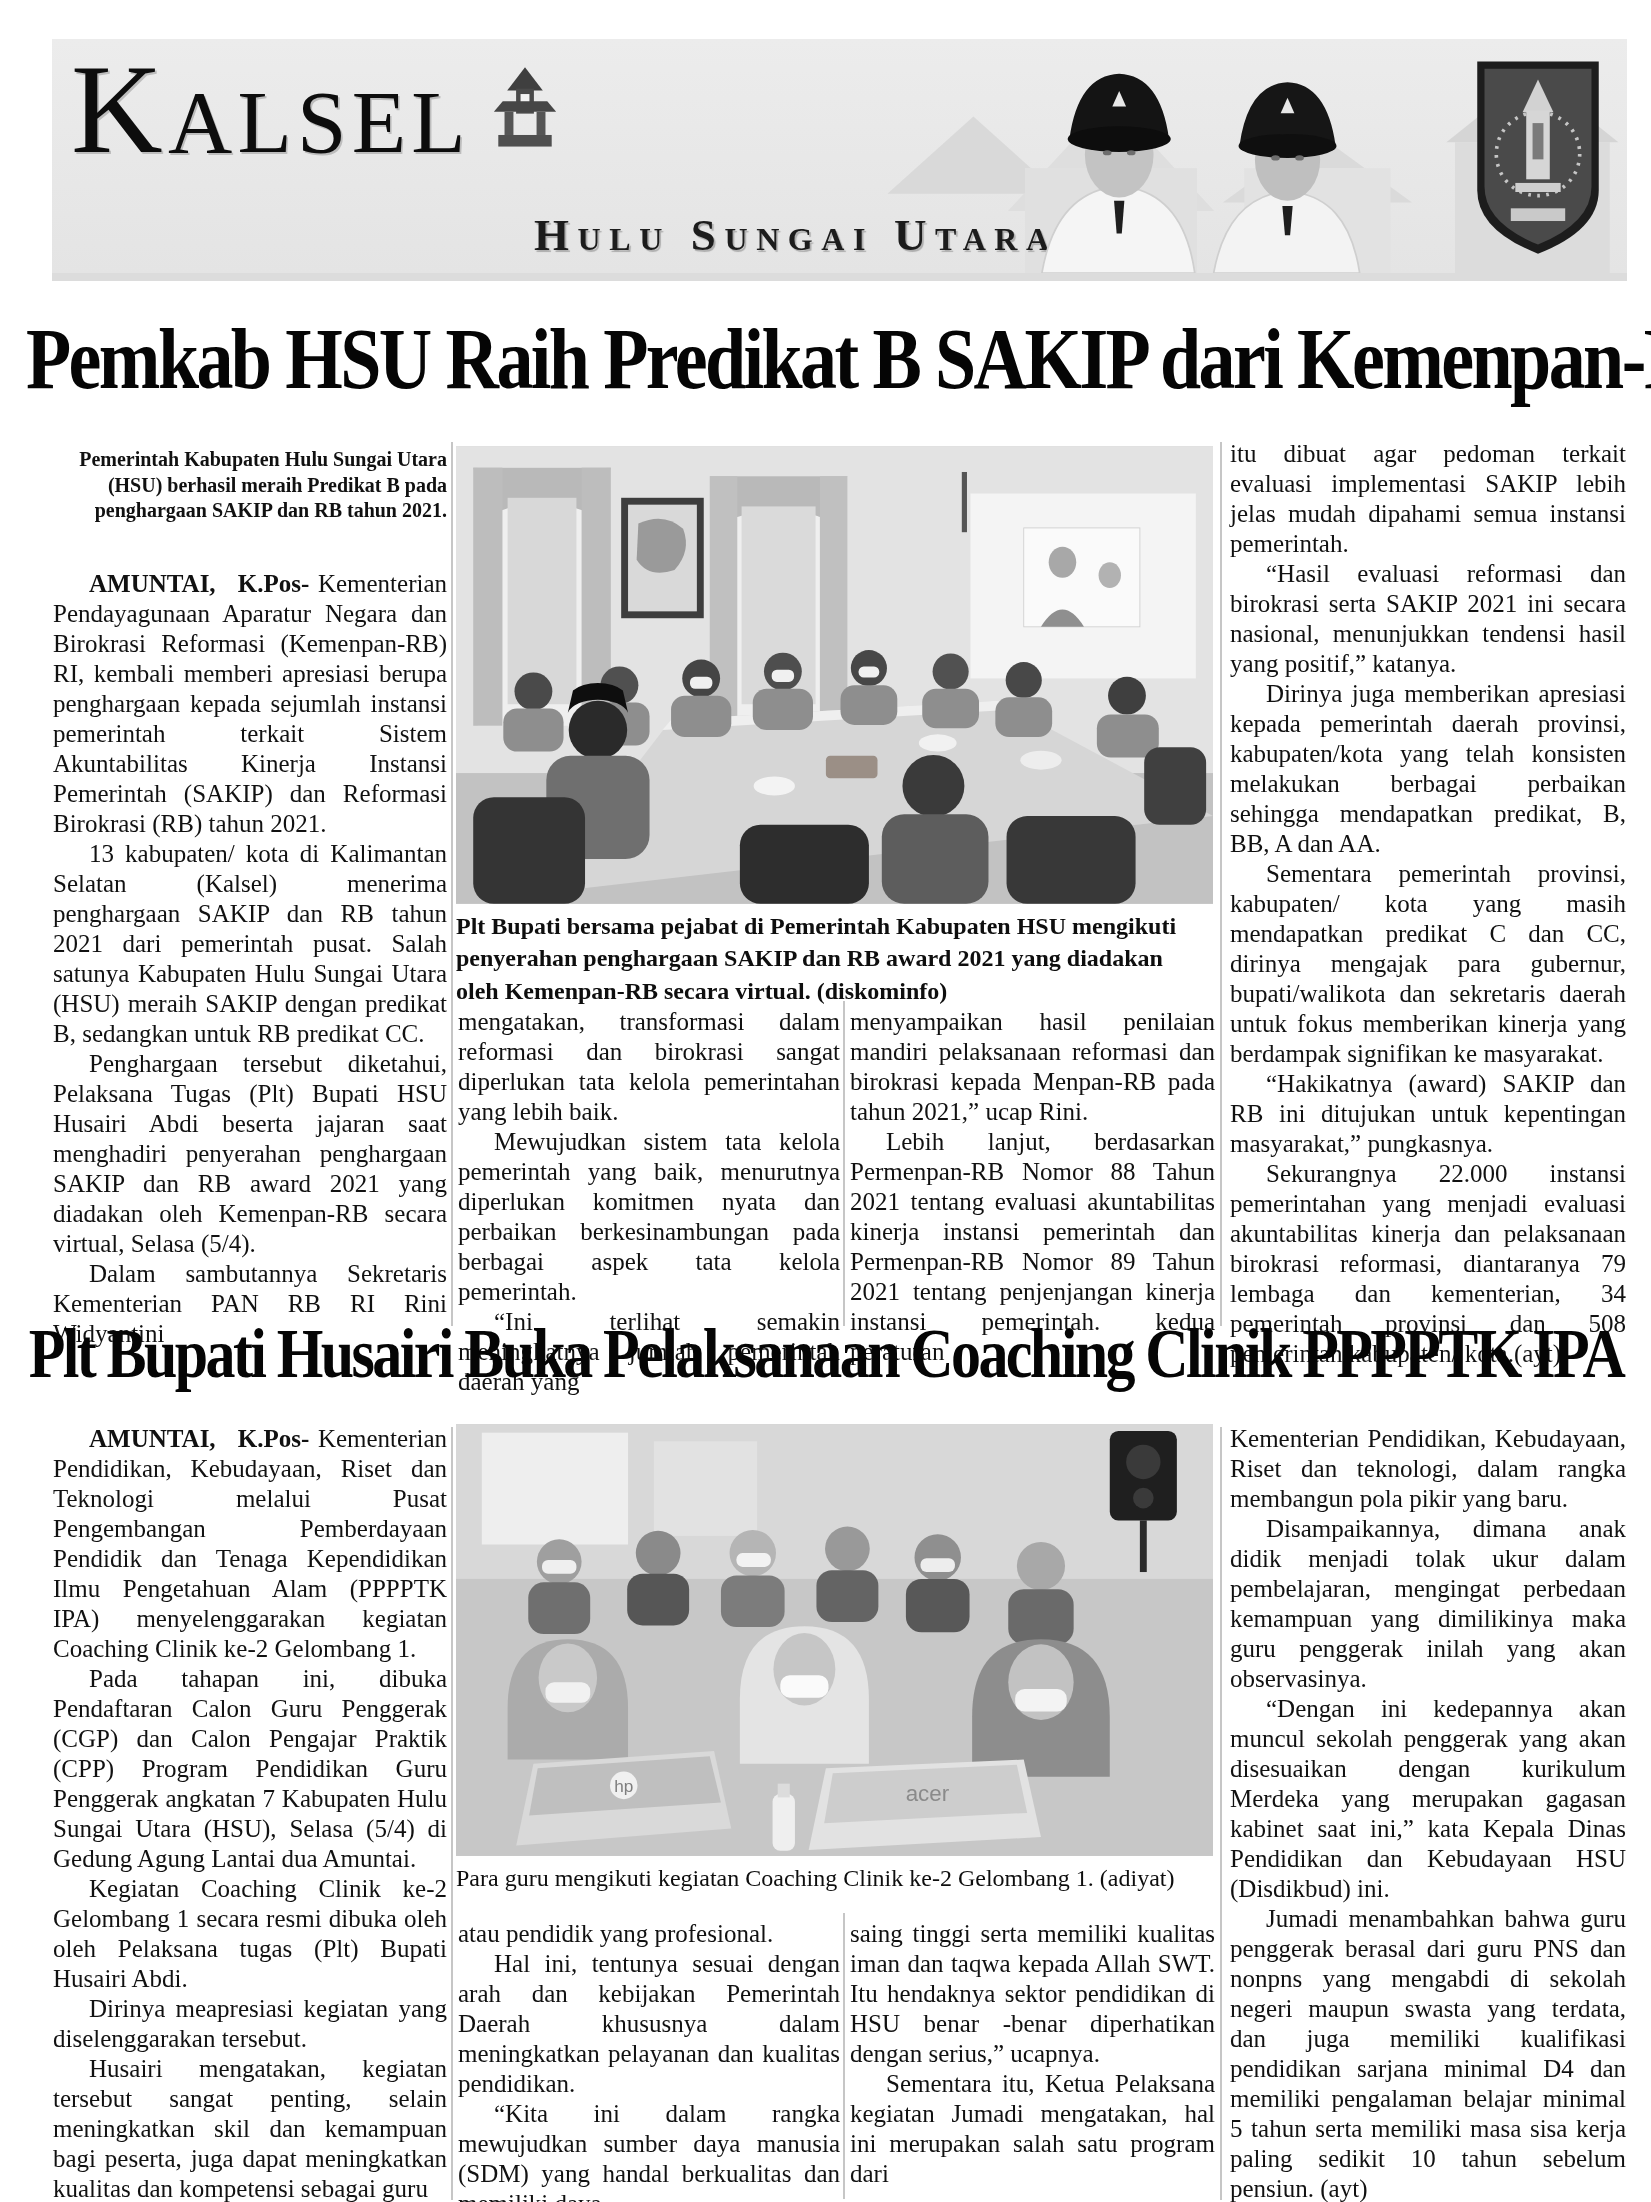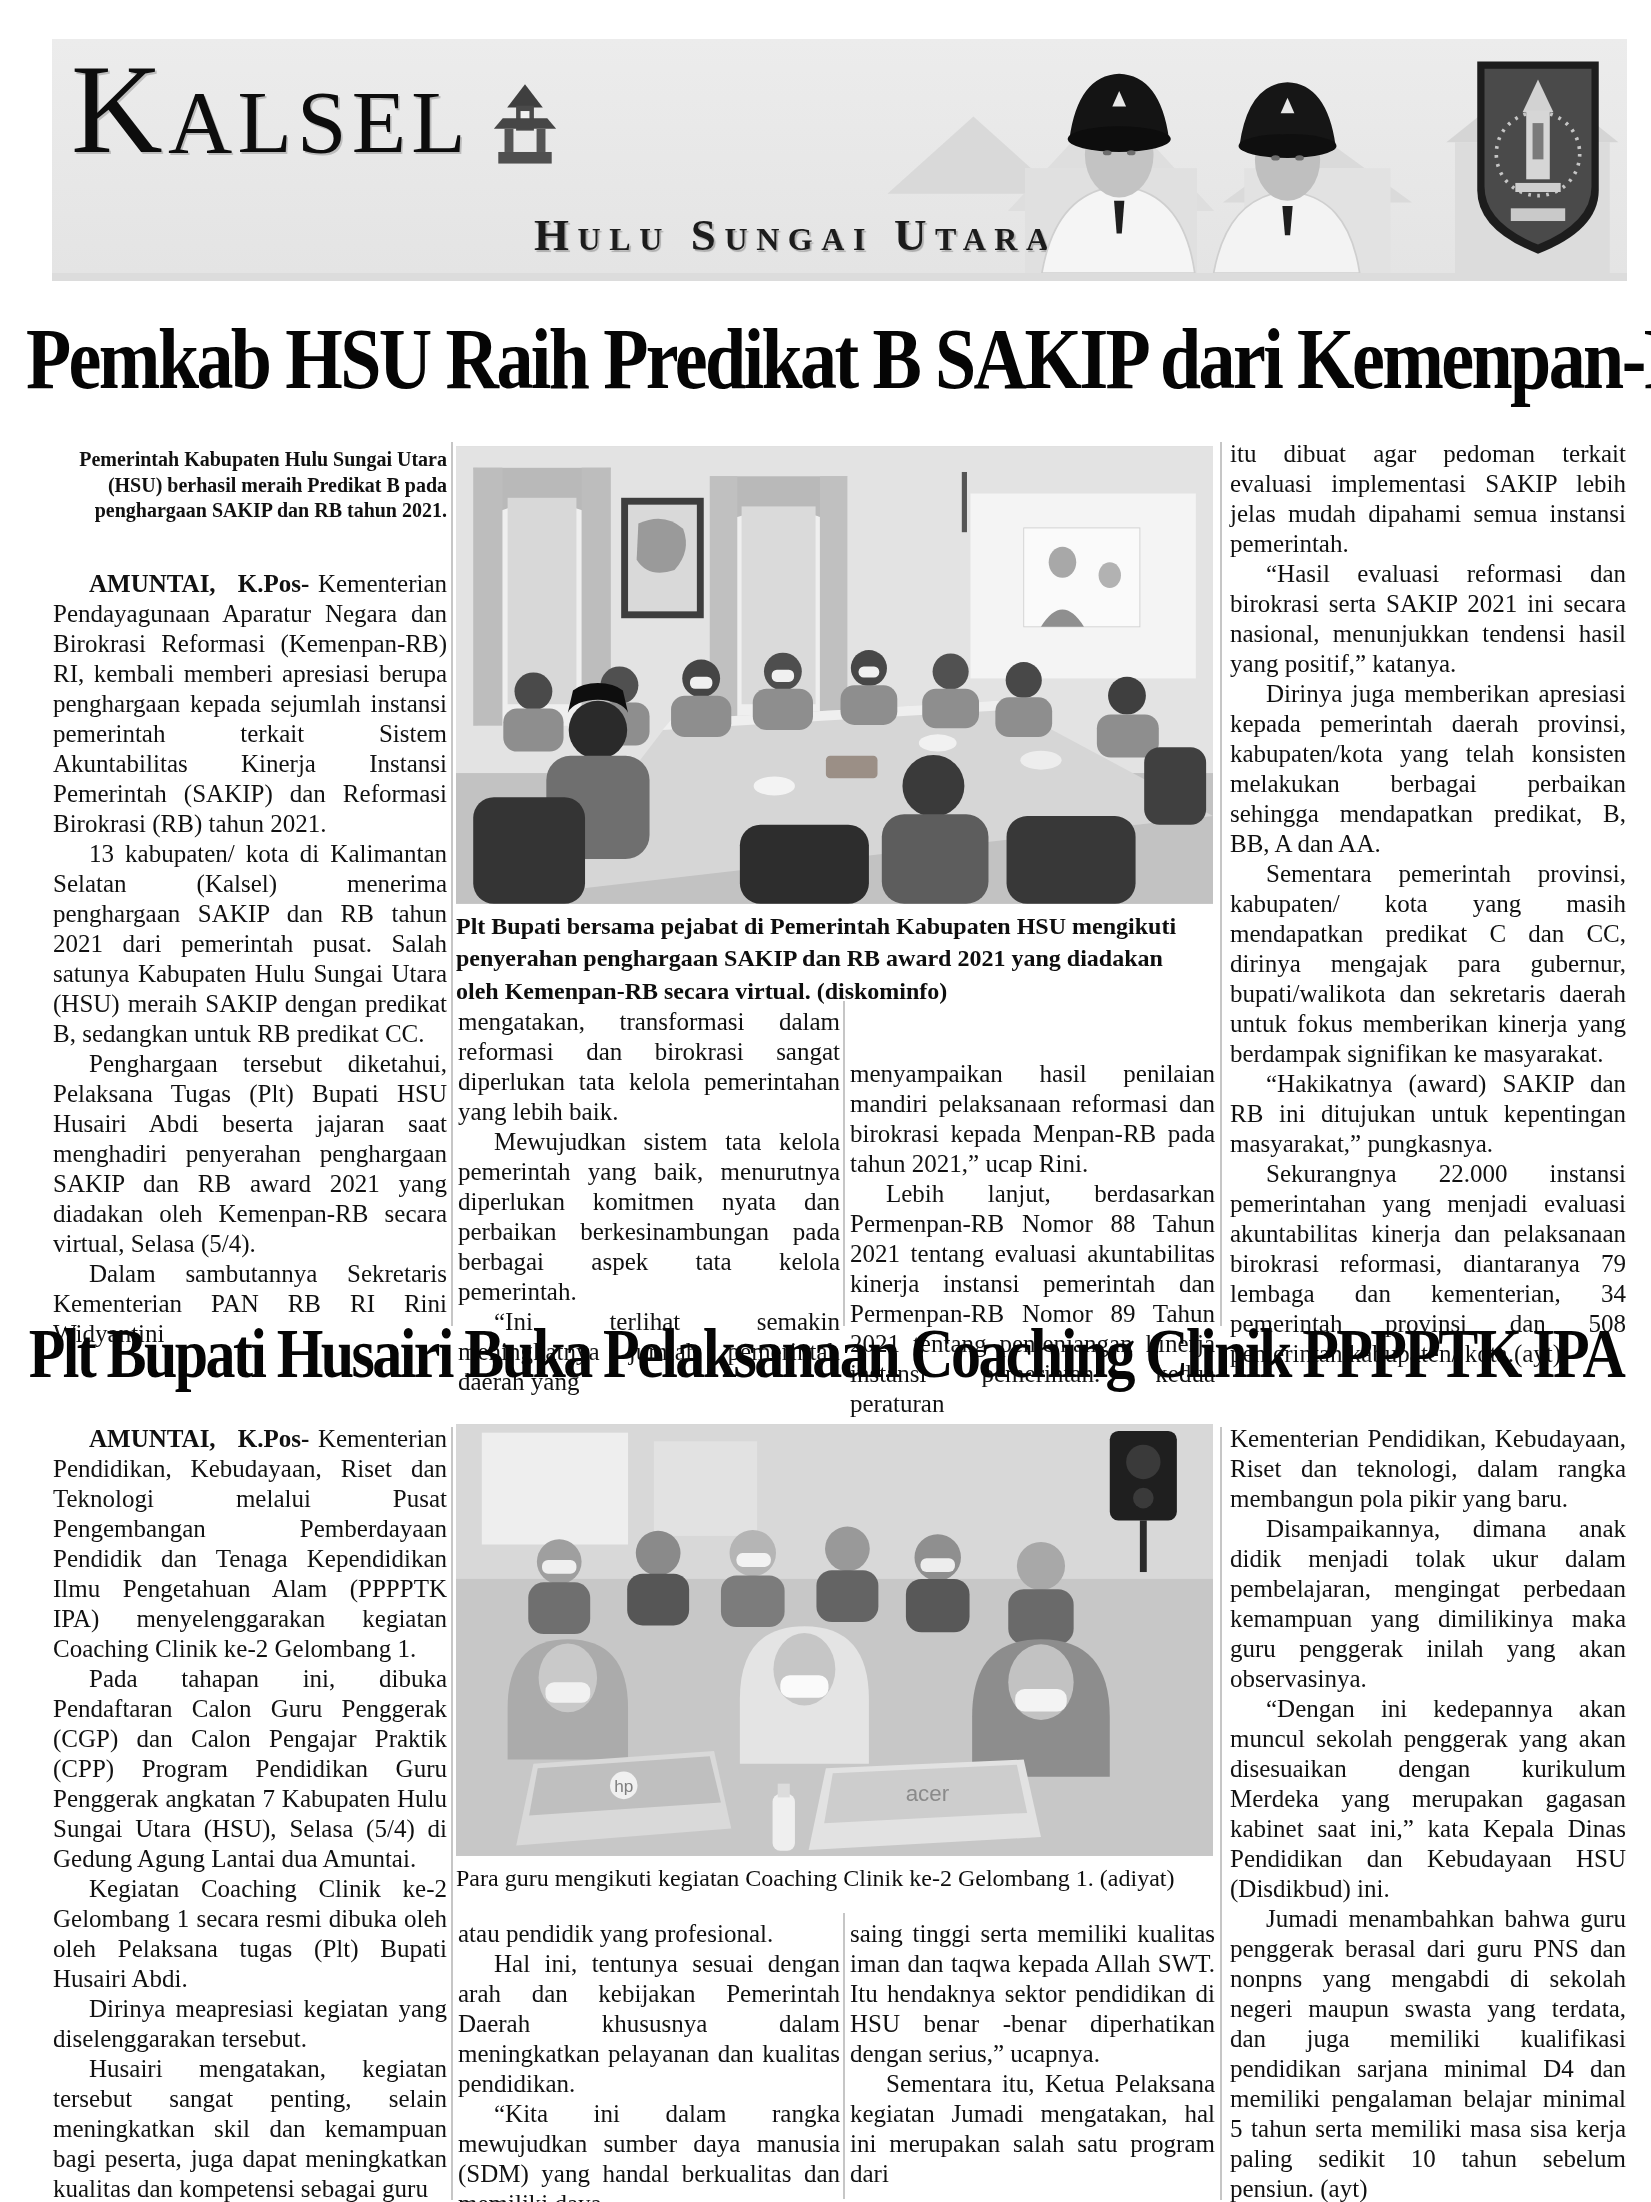--- a/index.html
+++ b/index.html
@@ -2,21 +2,21 @@
 <html style="font-size:13.8px"><head>
 <meta charset="utf-8">
 <style>
   html,body{margin:0;padding:0;background:#ffffff;}
   .page{position:relative;width:1652px;height:2203px;background:#ffffff;overflow:hidden;
         font-family:"Liberation Serif", serif;color:#111;}
   
   .header{position:absolute;left:52px;top:39px;width:1575px;height:234px;
           background:linear-gradient(#ececec,#e4e4e4);border-bottom:8.6px solid #dcdcdc;}
   .header-art{position:absolute;right:0;top:0;width:774px;height:234px;}
-  .masthead{position:absolute;left:19px;top:6.9px;display:flex;align-items:flex-end;gap:22.4px;}
+  .masthead{position:absolute;left:19px;top:6.9px;display:flex;align-items:center;gap:22.4px;}
   .mast-word{font-variant:small-caps;font-size:127px;line-height:1;letter-spacing:5.2px;color:#0d0d0d;
              text-shadow:1.7px 1.7px 0 #bdbdbd;}
   .mast-icon{width:64px;height:89px;margin-bottom:5.2px;}
   .edition-row{position:absolute;left:26px;top:182px;display:flex;align-items:baseline;gap:12px;}
   .pagenum{font-size:38px;}
   .edsep{font-size:38px;font-weight:300;color:#222;}
   .eddate{font-size:36px;}
   .region{position:absolute;left:482px;top:170px;font-variant:small-caps;font-weight:bold;
           font-size:45px;letter-spacing:8.6px;color:#1c1c1c;text-shadow:1.7px 1.7px 0.9px #aeaeae;}
   .officials{position:absolute;left:964px;top:8.6px;width:361px;height:225px;}
@@ -203,21 +203,21 @@
   </div>
 
   <div class="caption" style="left:456px;top:910px;width:754px;font-weight:bold;">Plt Bupati bersama pejabat di Pemerintah Kabupaten HSU mengikuti penyerahan penghargaan SAKIP dan RB award 2021 yang diadakan oleh Kemenpan-RB secara virtual. (diskominfo)</div>
 
   <div class="col" style="left:458px;top:1007px;width:382px;height:320px;">
     <p class="cont">mengatakan, transformasi dalam reformasi dan birokrasi sangat diperlukan tata kelola pemerintahan yang lebih baik.</p>
     <p>Mewujudkan sistem tata kelola pemerintah yang baik, menurutnya diperlukan komitmen nyata dan perbaikan berkesinambungan pada berbagai aspek tata kelola pemerintah.</p>
     <p>“Ini terlihat semakin meningkatnya jumlah pemerintah daerah yang</p>
   </div>
 
-  <div class="col" style="left:850px;top:1059px;width:365px;height:320px;">
+  <div class="col" style="left:850px;top:1007px;width:365px;height:320px;">
     <p class="cont">menyampaikan hasil penilaian mandiri pelaksanaan reformasi dan birokrasi kepada Menpan-RB pada tahun 2021,” ucap Rini.</p>
     <p>Lebih lanjut, berdasarkan Permenpan-RB Nomor 88 Tahun 2021 tentang evaluasi akuntabilitas kinerja instansi pemerintah dan Permenpan-RB Nomor 89 Tahun 2021 tentang penjenjangan kinerja instansi pemerintah. kedua peraturan</p>
   </div>
 
   <div class="col" style="left:1230px;top:439px;width:396px;height:890px;">
     <p class="cont">itu dibuat agar pedoman terkait evaluasi implementasi SAKIP lebih jelas mudah dipahami semua instansi pemerintah.</p>
     <p>“Hasil evaluasi reformasi dan birokrasi serta SAKIP 2021 ini secara nasional, menunjukkan tendensi hasil yang positif,” katanya.</p>
     <p>Dirinya juga memberikan apresiasi kepada pemerintah daerah provinsi, kabupaten/kota yang telah konsisten melakukan berbagai perbaikan sehingga mendapatkan predikat, B, BB, A dan AA.</p>
     <p>Sementara pemerintah provinsi, kabupaten/ kota yang masih mendapatkan predikat C dan CC, dirinya mengajak para gubernur, bupati/walikota dan sekretaris daerah  untuk fokus memberikan kinerja yang berdampak signifikan ke masyarakat.</p>
     <p>“Hakikatnya (award) SAKIP dan RB ini ditujukan untuk kepentingan masyarakat,” pungkasnya.</p>

